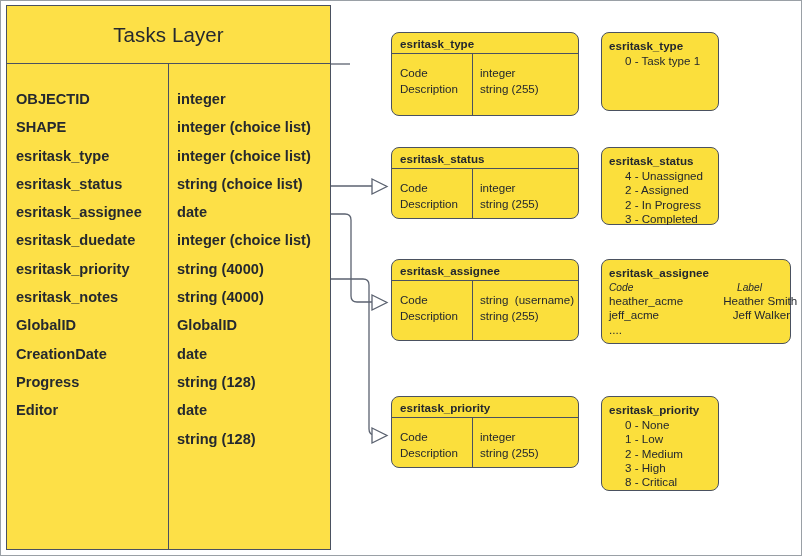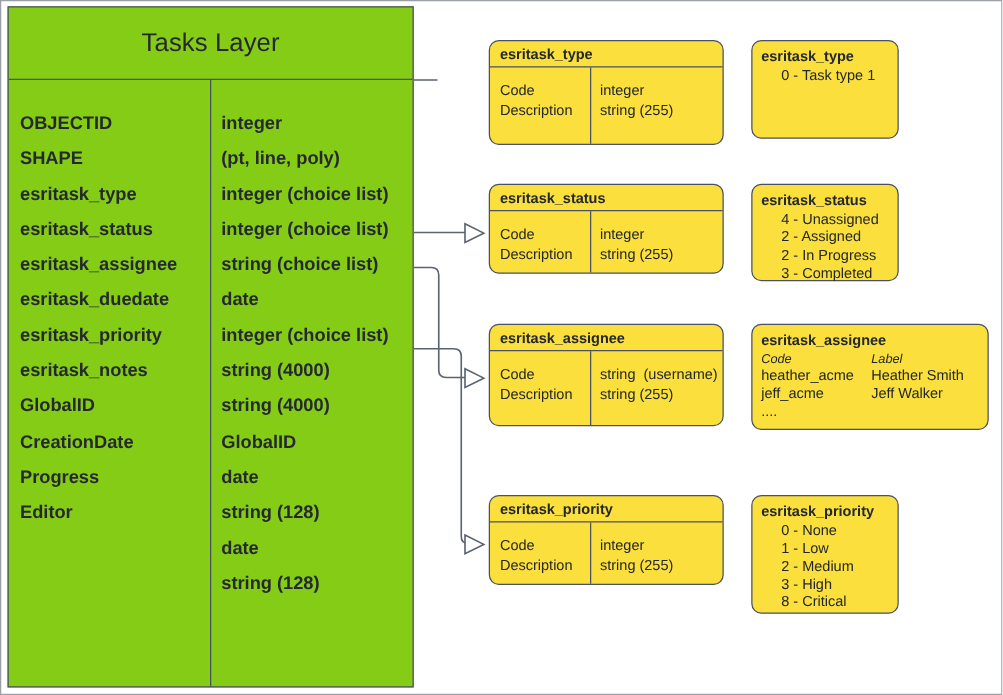--- a/index.html
+++ b/index.html
@@ -18,21 +18,21 @@
     background:#ffffff;
   }
 
   
   .layer-table{
     position:absolute;
     left:5px; top:4px;
     width:325px; height:545px;
     box-sizing:border-box;
     border:1.4px solid #4a5160;
-    background:#84cc16;
+    background:#fde047;
   }
   .layer-title{
     height:58px;
     box-sizing:border-box;
     border-bottom:1.4px solid #4a5160;
     display:flex;align-items:center;justify-content:center;
     font-size:20.5px;
     color:#25292f;
     letter-spacing:.1px;
   }
@@ -109,21 +109,21 @@
     border-radius:8px;
     padding:6px 0 0 7px;
     font-size:11.6px;
     line-height:14.2px;
   }
   .vbox-title{font-weight:bold;margin-bottom:1px;}
   .vbox-line{white-space:pre;margin-left:16px;}
   .vbox-sub{font-style:italic;font-size:10.2px;line-height:13px;}
   .vrow{display:flex;}
   .vrow .c1{width:88px;white-space:pre;}
-  .vrow .c2{white-space:pre;}
+  .vrow .c2{white-space:pre;margin-left:40px;}
 
   
   svg.wires{
     position:absolute;left:0;top:0;
     width:802px;height:556px;
     pointer-events:none;
   }
   svg.wires path,svg.wires line{
     fill:none;stroke:#5b6270;stroke-width:1.3px;
   }
@@ -163,21 +163,20 @@
         <div class="fld-row">esritask_duedate</div>
         <div class="fld-row">esritask_priority</div>
         <div class="fld-row">esritask_notes</div>
         <div class="fld-row">GlobalID</div>
         <div class="fld-row">CreationDate</div>
         <div class="fld-row">Progress</div>
         <div class="fld-row">Editor</div>
       </div>
       <div class="fld-col types">
         <div class="fld-row">integer</div>
-        <div class="fld-row">(pt, line, poly)</div>
         <div class="fld-row">integer (choice list)</div>
         <div class="fld-row">integer (choice list)</div>
         <div class="fld-row">string (choice list)</div>
         <div class="fld-row">date</div>
         <div class="fld-row">integer (choice list)</div>
         <div class="fld-row">string (4000)</div>
         <div class="fld-row">string (4000)</div>
         <div class="fld-row">GlobalID</div>
         <div class="fld-row">date</div>
         <div class="fld-row">string (128)</div>

